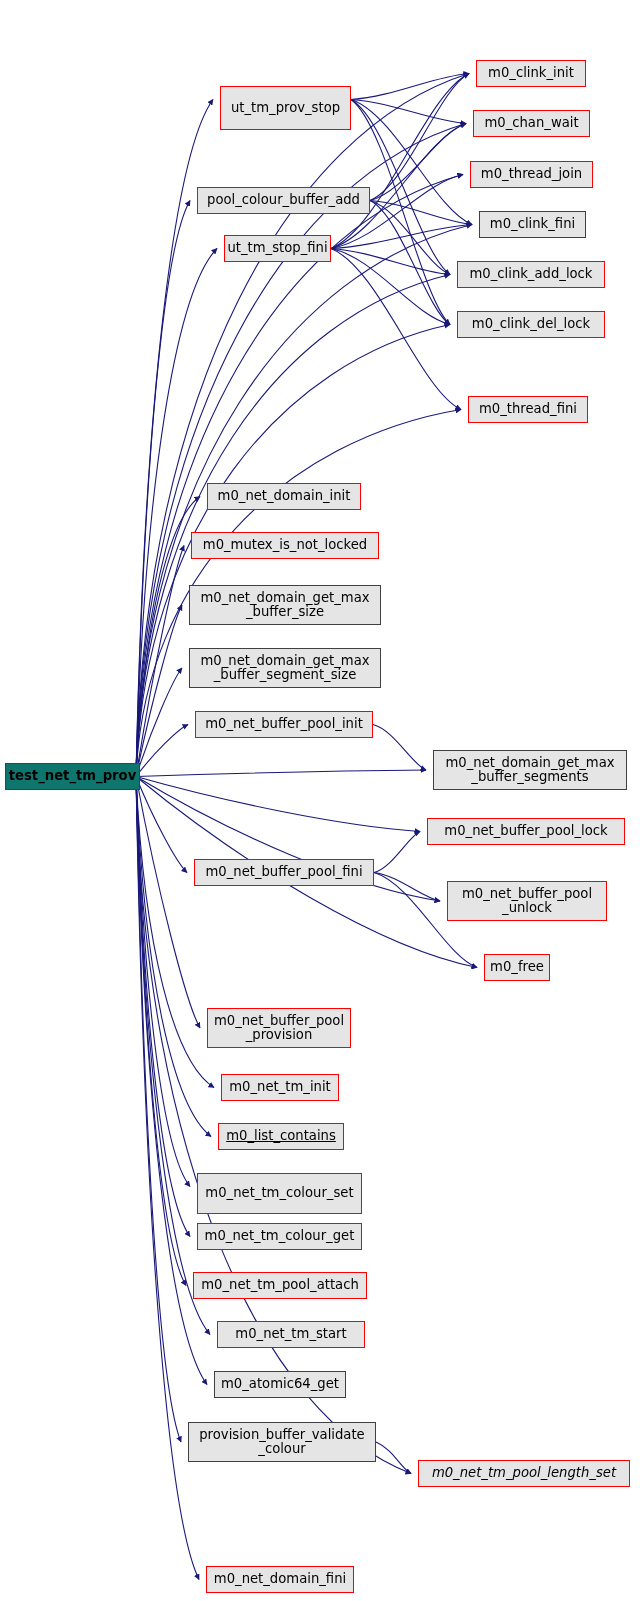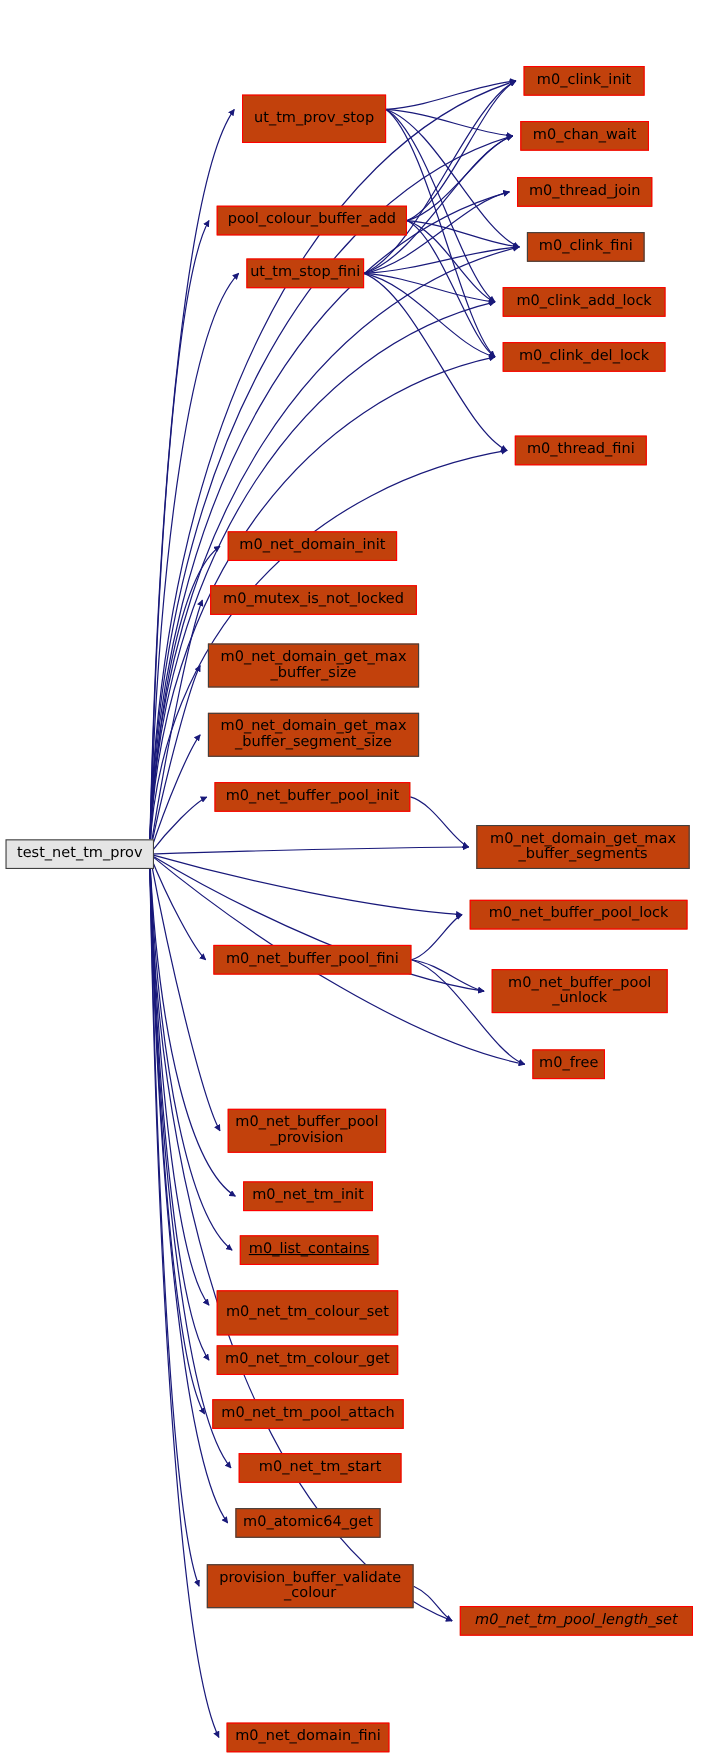--- a/index.html
+++ b/index.html
@@ -23,35 +23,36 @@
     height: 1601px;
     pointer-events: none;
   }
   .node {
     position: absolute;
     box-sizing: border-box;
     display: flex;
     align-items: center;
     justify-content: center;
     text-align: center;
-    background: #c2410c;
+    background: #e5e5e5;
     border: 1px solid #ff0000;
     color: #000000;
     font-size: 13.2px;
     line-height: 1.08;
     white-space: pre;
     letter-spacing: 0px;
     z-index: 5;
   }
   .node.black {
     border: 1px solid #404040;
   }
   .node.root {
-    background: #e5e5e5;
+    background: #0f766e;
     border: 1px solid #404040;
+    font-weight: bold;
   }
 </style>
 </head>
 <body>
 
 <div id="graph">
   <svg id="edge-layer" viewBox="0 0 640 1601" xmlns="http://www.w3.org/2000/svg">
     <defs>
       <marker id="arrow" viewBox="0 0 10 10" refX="9" refY="5" markerWidth="5.5" markerHeight="5.5" orient="auto-start-reverse">
         <path d="M 0 0 L 10 5 L 0 10 z" fill="#19197a"></path>

